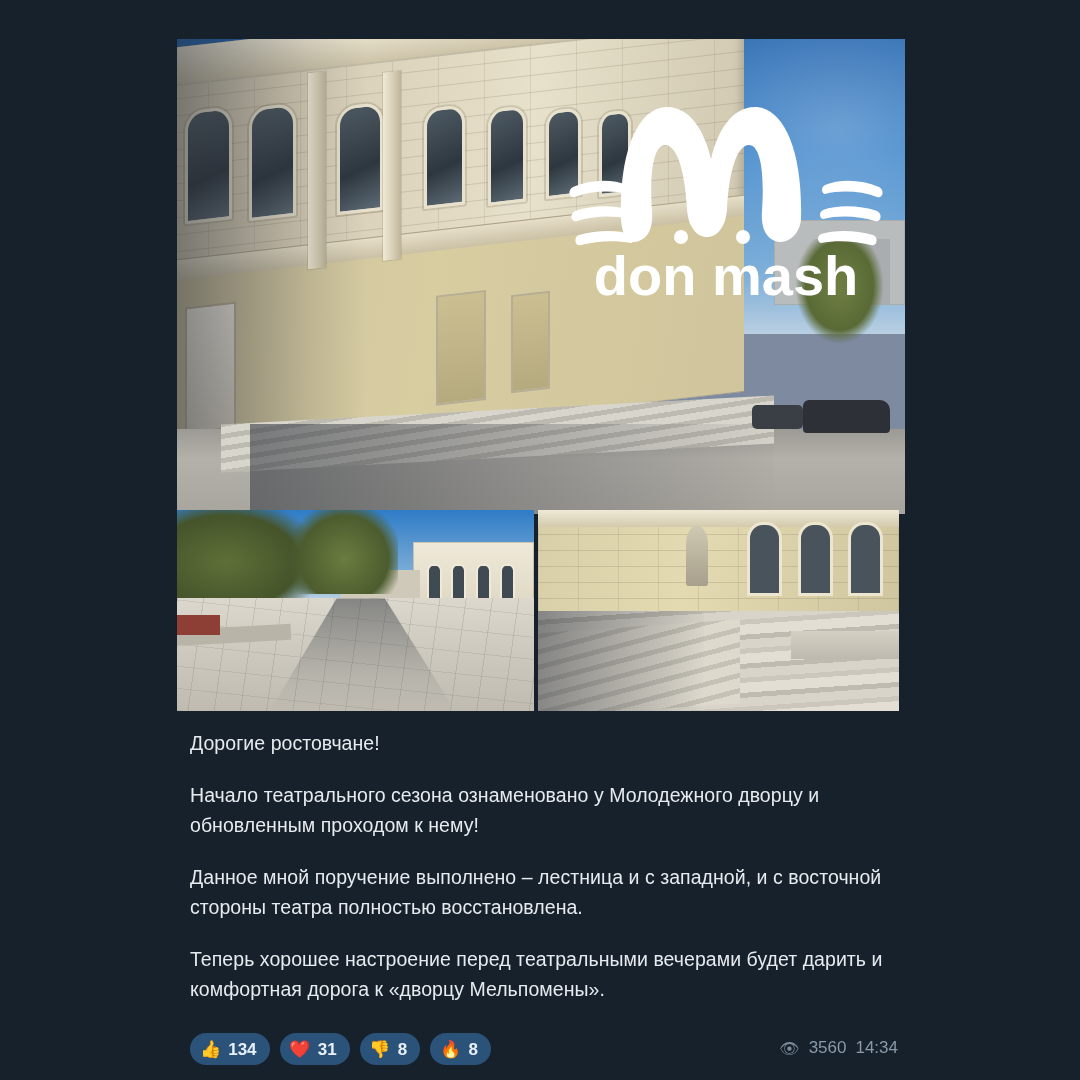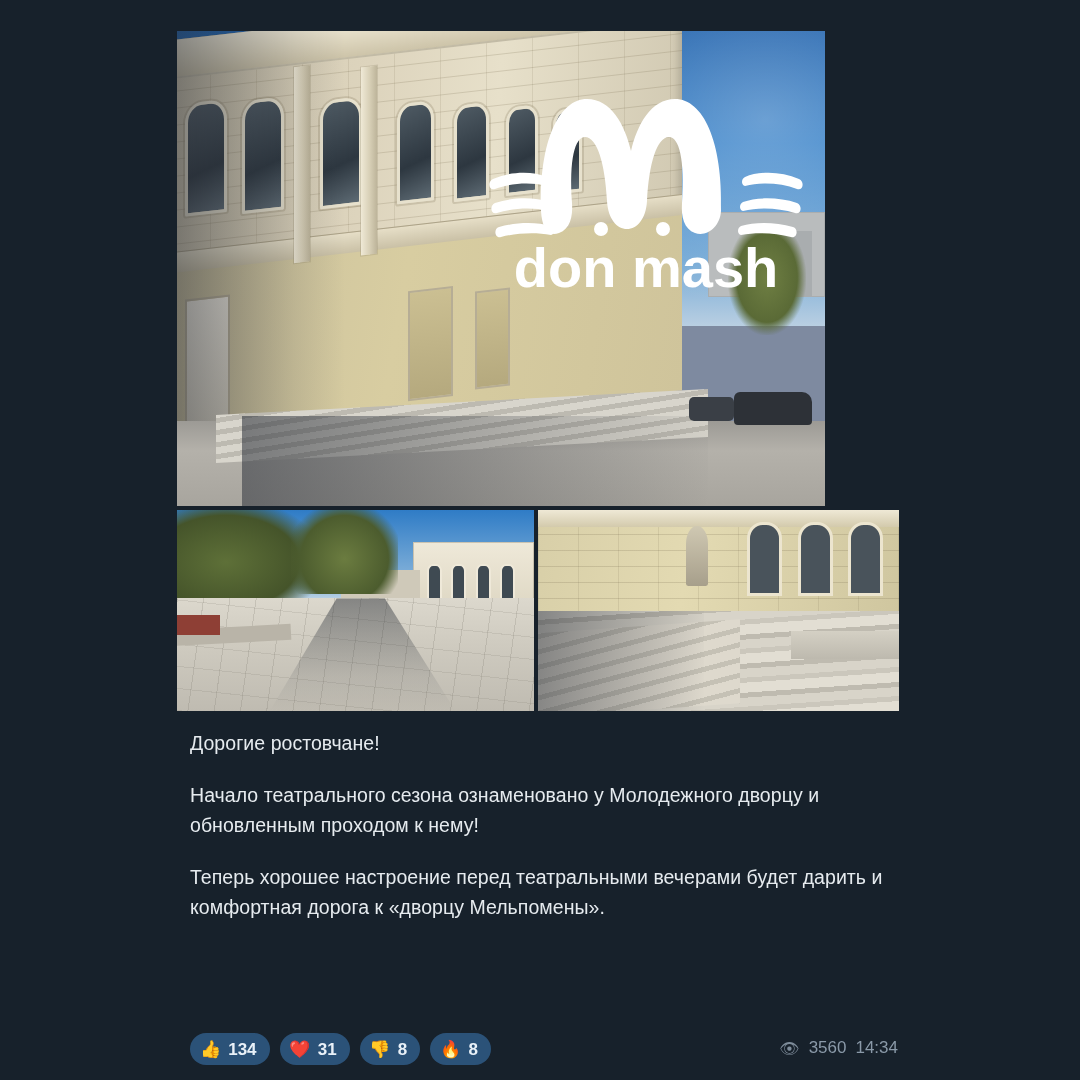--- a/index.html
+++ b/index.html
@@ -39,22 +39,22 @@
     left: 177px;
     top: 31px;
     width: 722px;
     height: 680px;
   }
   .media {
     position: absolute;
     overflow: hidden;
   }
   .media.big {
-    left: 0; top: 0;
-    width: 648px; height: 475px;
+    left: 0; top: 8px;
+    width: 728px; height: 475px;
   }
   .media.small-left {
     left: 0; top: 479px;
     width: 357px; height: 201px;
   }
   .media.small-right {
     left: 361px; top: 479px;
     width: 361px; height: 201px;
   }
 
@@ -412,20 +412,21 @@
         <div class="stairs2"></div>
         <div class="landing"></div>
         <div class="shadow"></div>
       </div>
     </div>
   </div>
 
   <div class="caption">
     <p>Дорогие ростовчане!</p>
     <p>Начало театрального сезона ознаменовано у Молодежного дворцу и обновленным проходом к нему!</p>
+    <p>Данное мной поручение выполнено – лестница и с западной, и с восточной стороны театра полностью восстановлена.</p>
     <p>Теперь хорошее настроение перед театральными вечерами будет дарить и комфортная дорога к «дворцу Мельпомены».</p>
   </div>
 
   <div class="reactions">
     <div class="chip">
       <span class="emoji">👍</span>
       <span>134</span>
     </div>
     <div class="chip">
       <span class="emoji">❤️</span>

